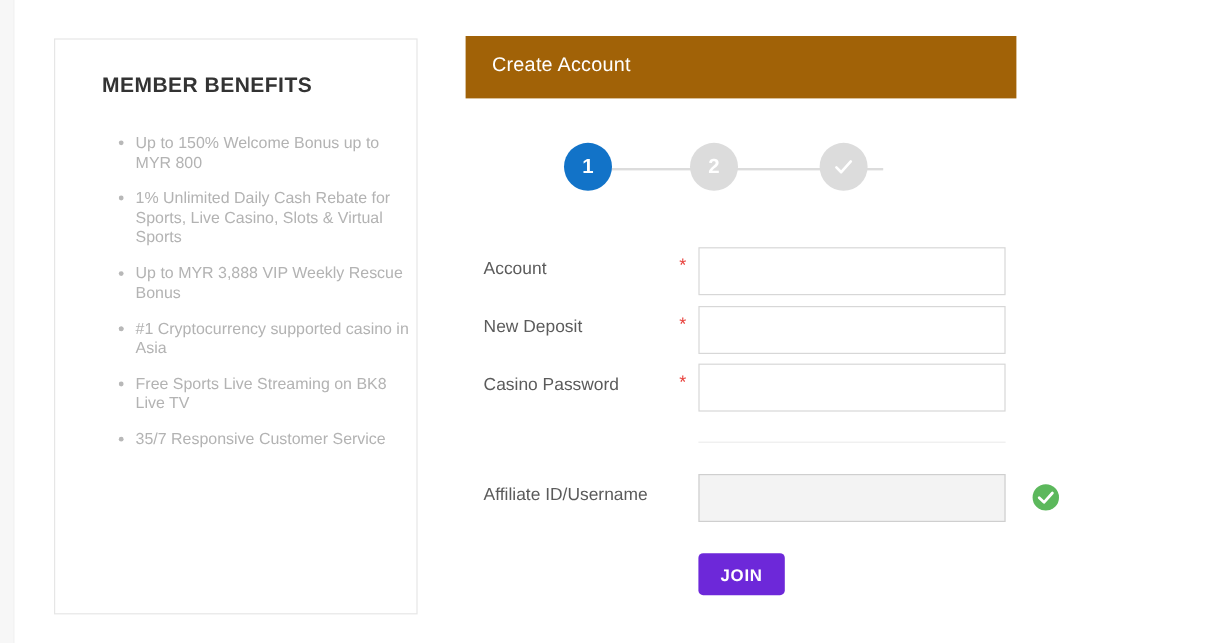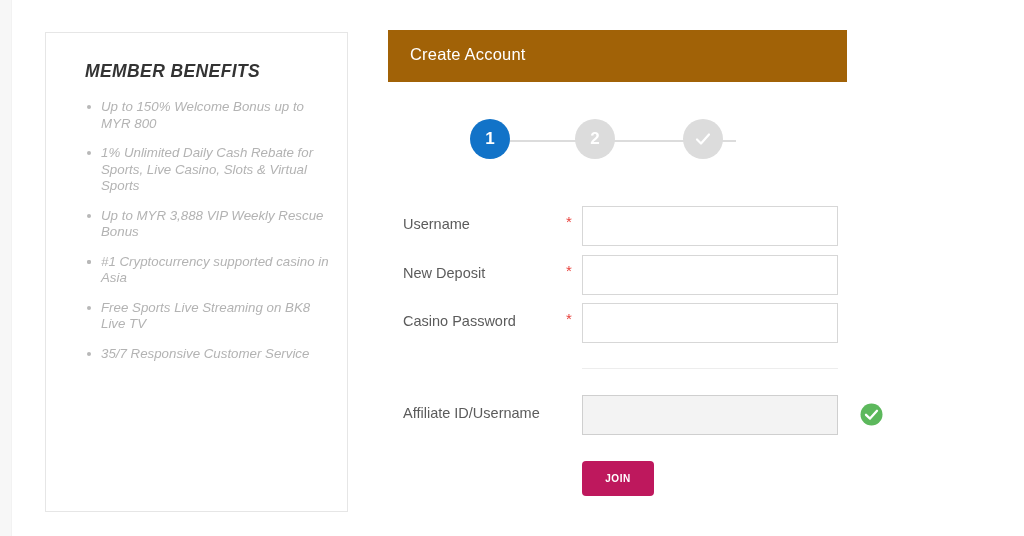--- a/index.html
+++ b/index.html
@@ -37,31 +37,29 @@
   }
   #benefits-title {
     position: absolute;
     left: 39px;
     top: 28px;
     font-size: 17.5px;
     font-weight: bold;
     letter-spacing: 0.4px;
     color: #333333;
     white-space: nowrap;
-    font-style: italic;
   }
   #benefits-list {
     position: absolute;
     left: 40px;
     top: 66px;
     width: 245px;
-    margin: 0;
+    margin: 12px;
     padding: 0;
     list-style: none;
-    font-style: italic;
   }
   #benefits-list li {
     position: relative;
     padding-left: 15px;
     margin-bottom: 13px;
     font-size: 13.3px;
     line-height: 16.5px;
     color: #b3b3b3;
   }
   #benefits-list li .bullet {
@@ -198,26 +196,26 @@
     width: 23px;
     height: 23px;
   }
 
   #join-button {
     position: absolute;
     left: 194px;
     top: 431px;
     width: 72px;
     height: 35px;
-    background: #be185d;
+    background: #6d28d9;
     border: none;
     border-radius: 4px;
     color: #ffffff;
     font-family: "Liberation Sans", sans-serif;
-    font-size: 10px;
+    font-size: 14px;
     font-weight: bold;
     letter-spacing: 0.6px;
     cursor: pointer;
   }
 </style>
 </head>
 <body>
 
 <div id="page">
 
@@ -277,21 +275,21 @@
       <div id="step-3" class="step">
         <span>
           <svg width="22" height="22" viewBox="0 0 22 22">
             <path d="M5 11.5 L9 15.5 L17 6.5" fill="none" stroke="#ffffff" stroke-width="2.2" stroke-linecap="round" stroke-linejoin="round"></path>
           </svg>
         </span>
       </div>
     </div>
 
     <div id="row-username" class="form-row">
-      <div class="form-label">Username</div>
+      <div class="form-label">Account</div>
       <div class="req-star">*</div>
       <input class="form-input" type="text" placeholder="" style="">
     </div>
 
     <div id="row-newpass" class="form-row">
       <div class="form-label">New Deposit</div>
       <div class="req-star">*</div>
       <input class="form-input" type="password" placeholder="" style="">
     </div>
 

